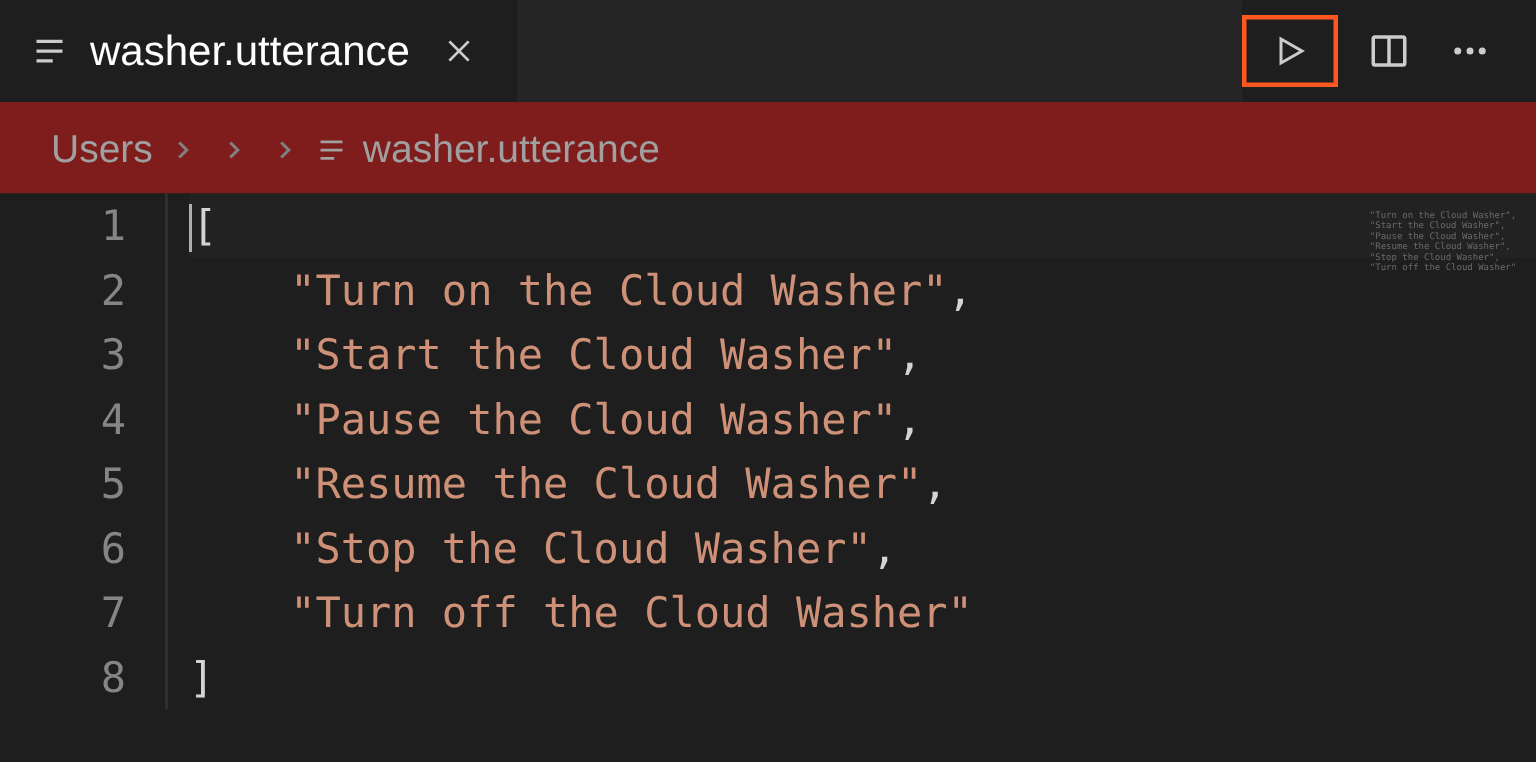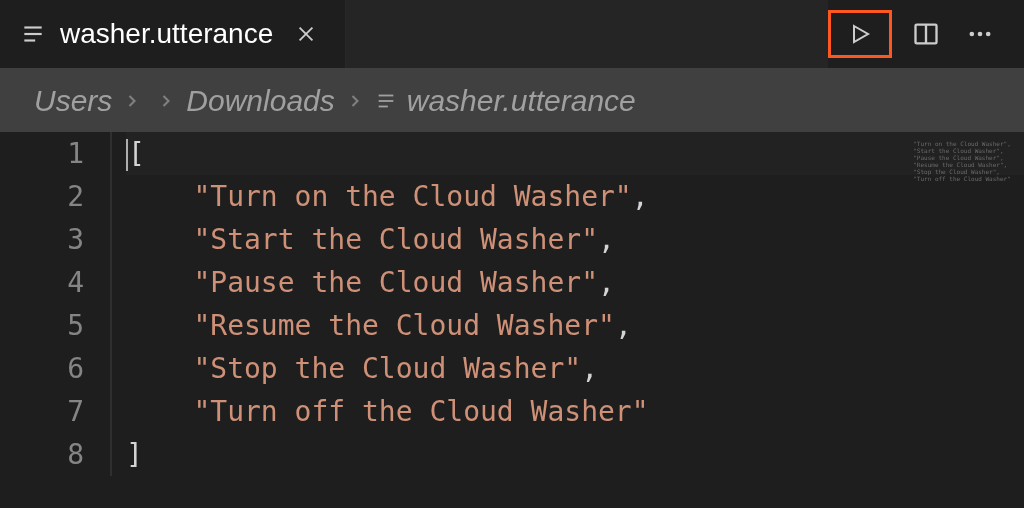--- a/index.html
+++ b/index.html
@@ -70,23 +70,22 @@
       border: 3px solid #ff5722;
       width: 64px;
       height: 48px;
     }
     .breadcrumb {
       display: flex;
       align-items: center;
       padding: 16px 34px 14px 34px;
       gap: 6px;
       color: #a0a0a0;
-      font-size: 30px;
-      background: #404040;
-      font-style: italic;
+      font-size: 26px;
+      background: #7f1d1d;
     }
     .breadcrumb-item {
       color: #a0a0a0;
       cursor: pointer;
     }
     .breadcrumb-sep {
       color: #808080;
       display: flex;
       align-items: center;
       padding: 0 4px;
@@ -210,21 +209,20 @@
   <span class="breadcrumb-sep">
     <svg width="20" height="20" viewBox="0 0 24 24" fill="none" stroke="#808080" stroke-width="2.5">
         <polyline points="9,6 15,12 9,18"></polyline>
       </svg>
   </span>
   <span class="breadcrumb-sep">
     <svg width="20" height="20" viewBox="0 0 24 24" fill="none" stroke="#808080" stroke-width="2.5">
         <polyline points="9,6 15,12 9,18"></polyline>
       </svg>
   </span>
-  <span class="breadcrumb-item">Downloads</span>
   <span class="breadcrumb-sep">
     <svg width="20" height="20" viewBox="0 0 24 24" fill="none" stroke="#808080" stroke-width="2.5">
         <polyline points="9,6 15,12 9,18"></polyline>
       </svg>
   </span>
   <span style="display:flex;align-items:center;margin-right:4px;">
     <svg width="22" height="22" viewBox="0 0 24 24" fill="none" stroke="#a0a0a0" stroke-width="2">
       <line x1="4" y1="6" x2="20" y2="6"></line>
       <line x1="4" y1="12" x2="20" y2="12"></line>
       <line x1="4" y1="18" x2="14" y2="18"></line>

